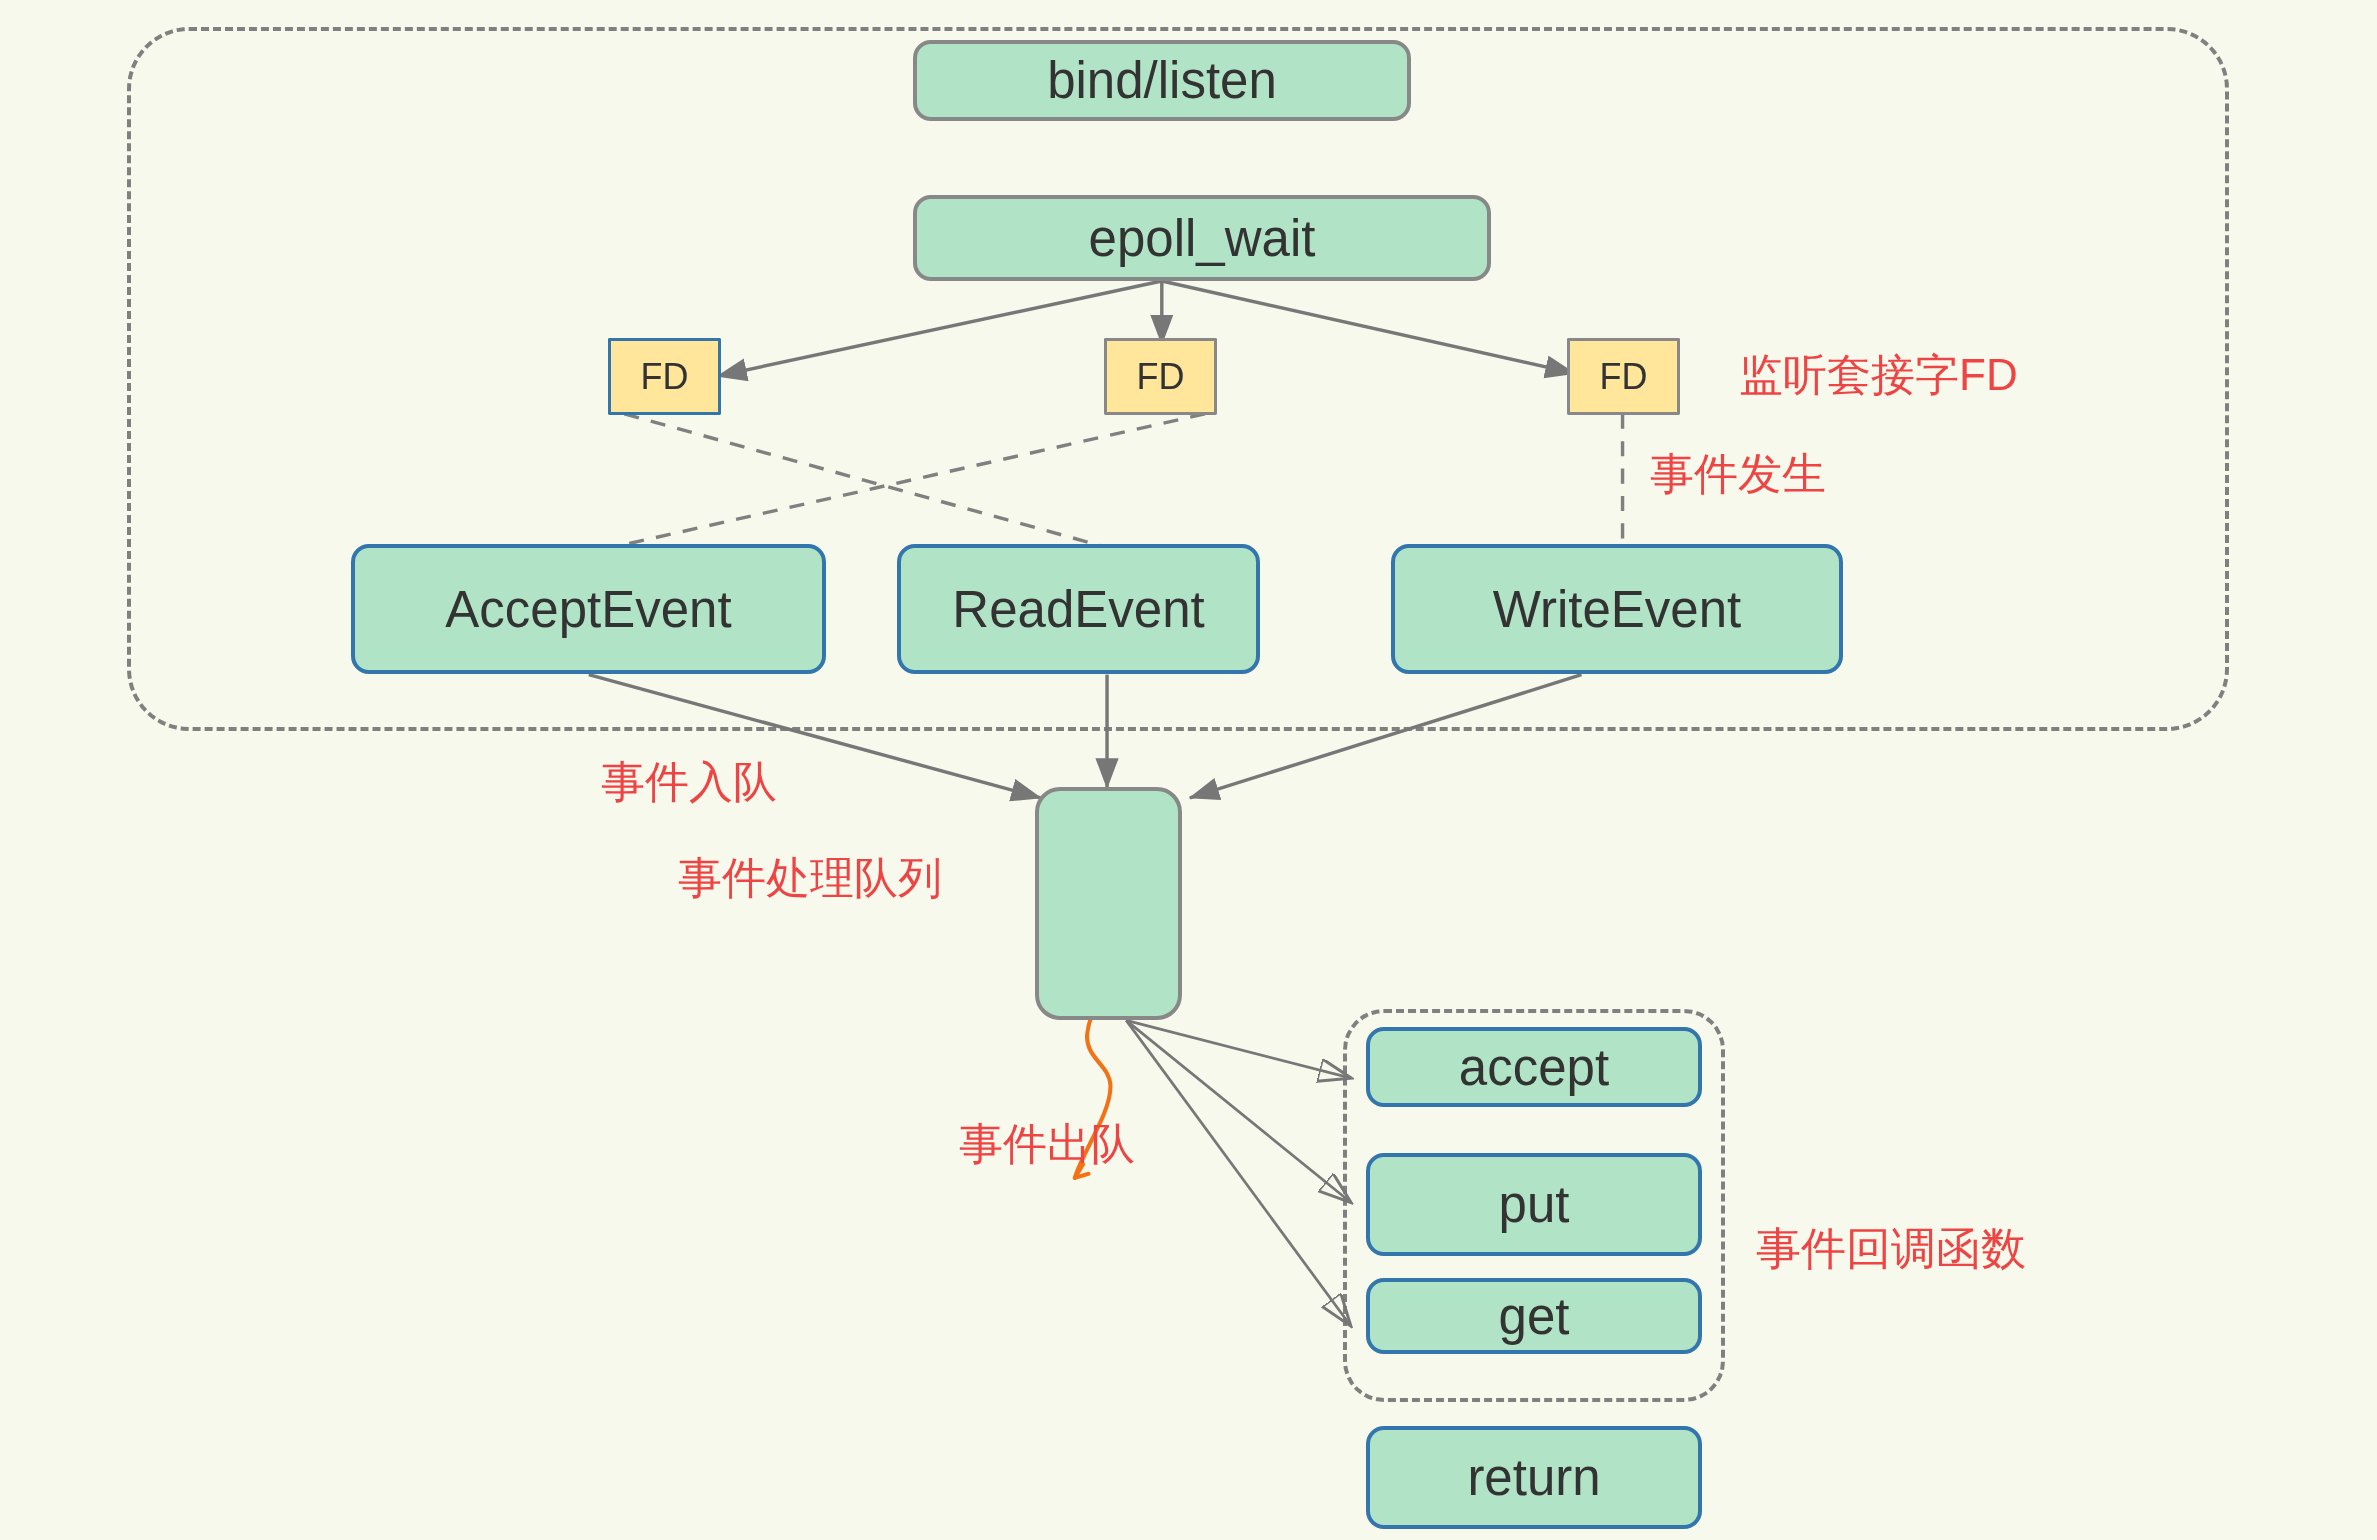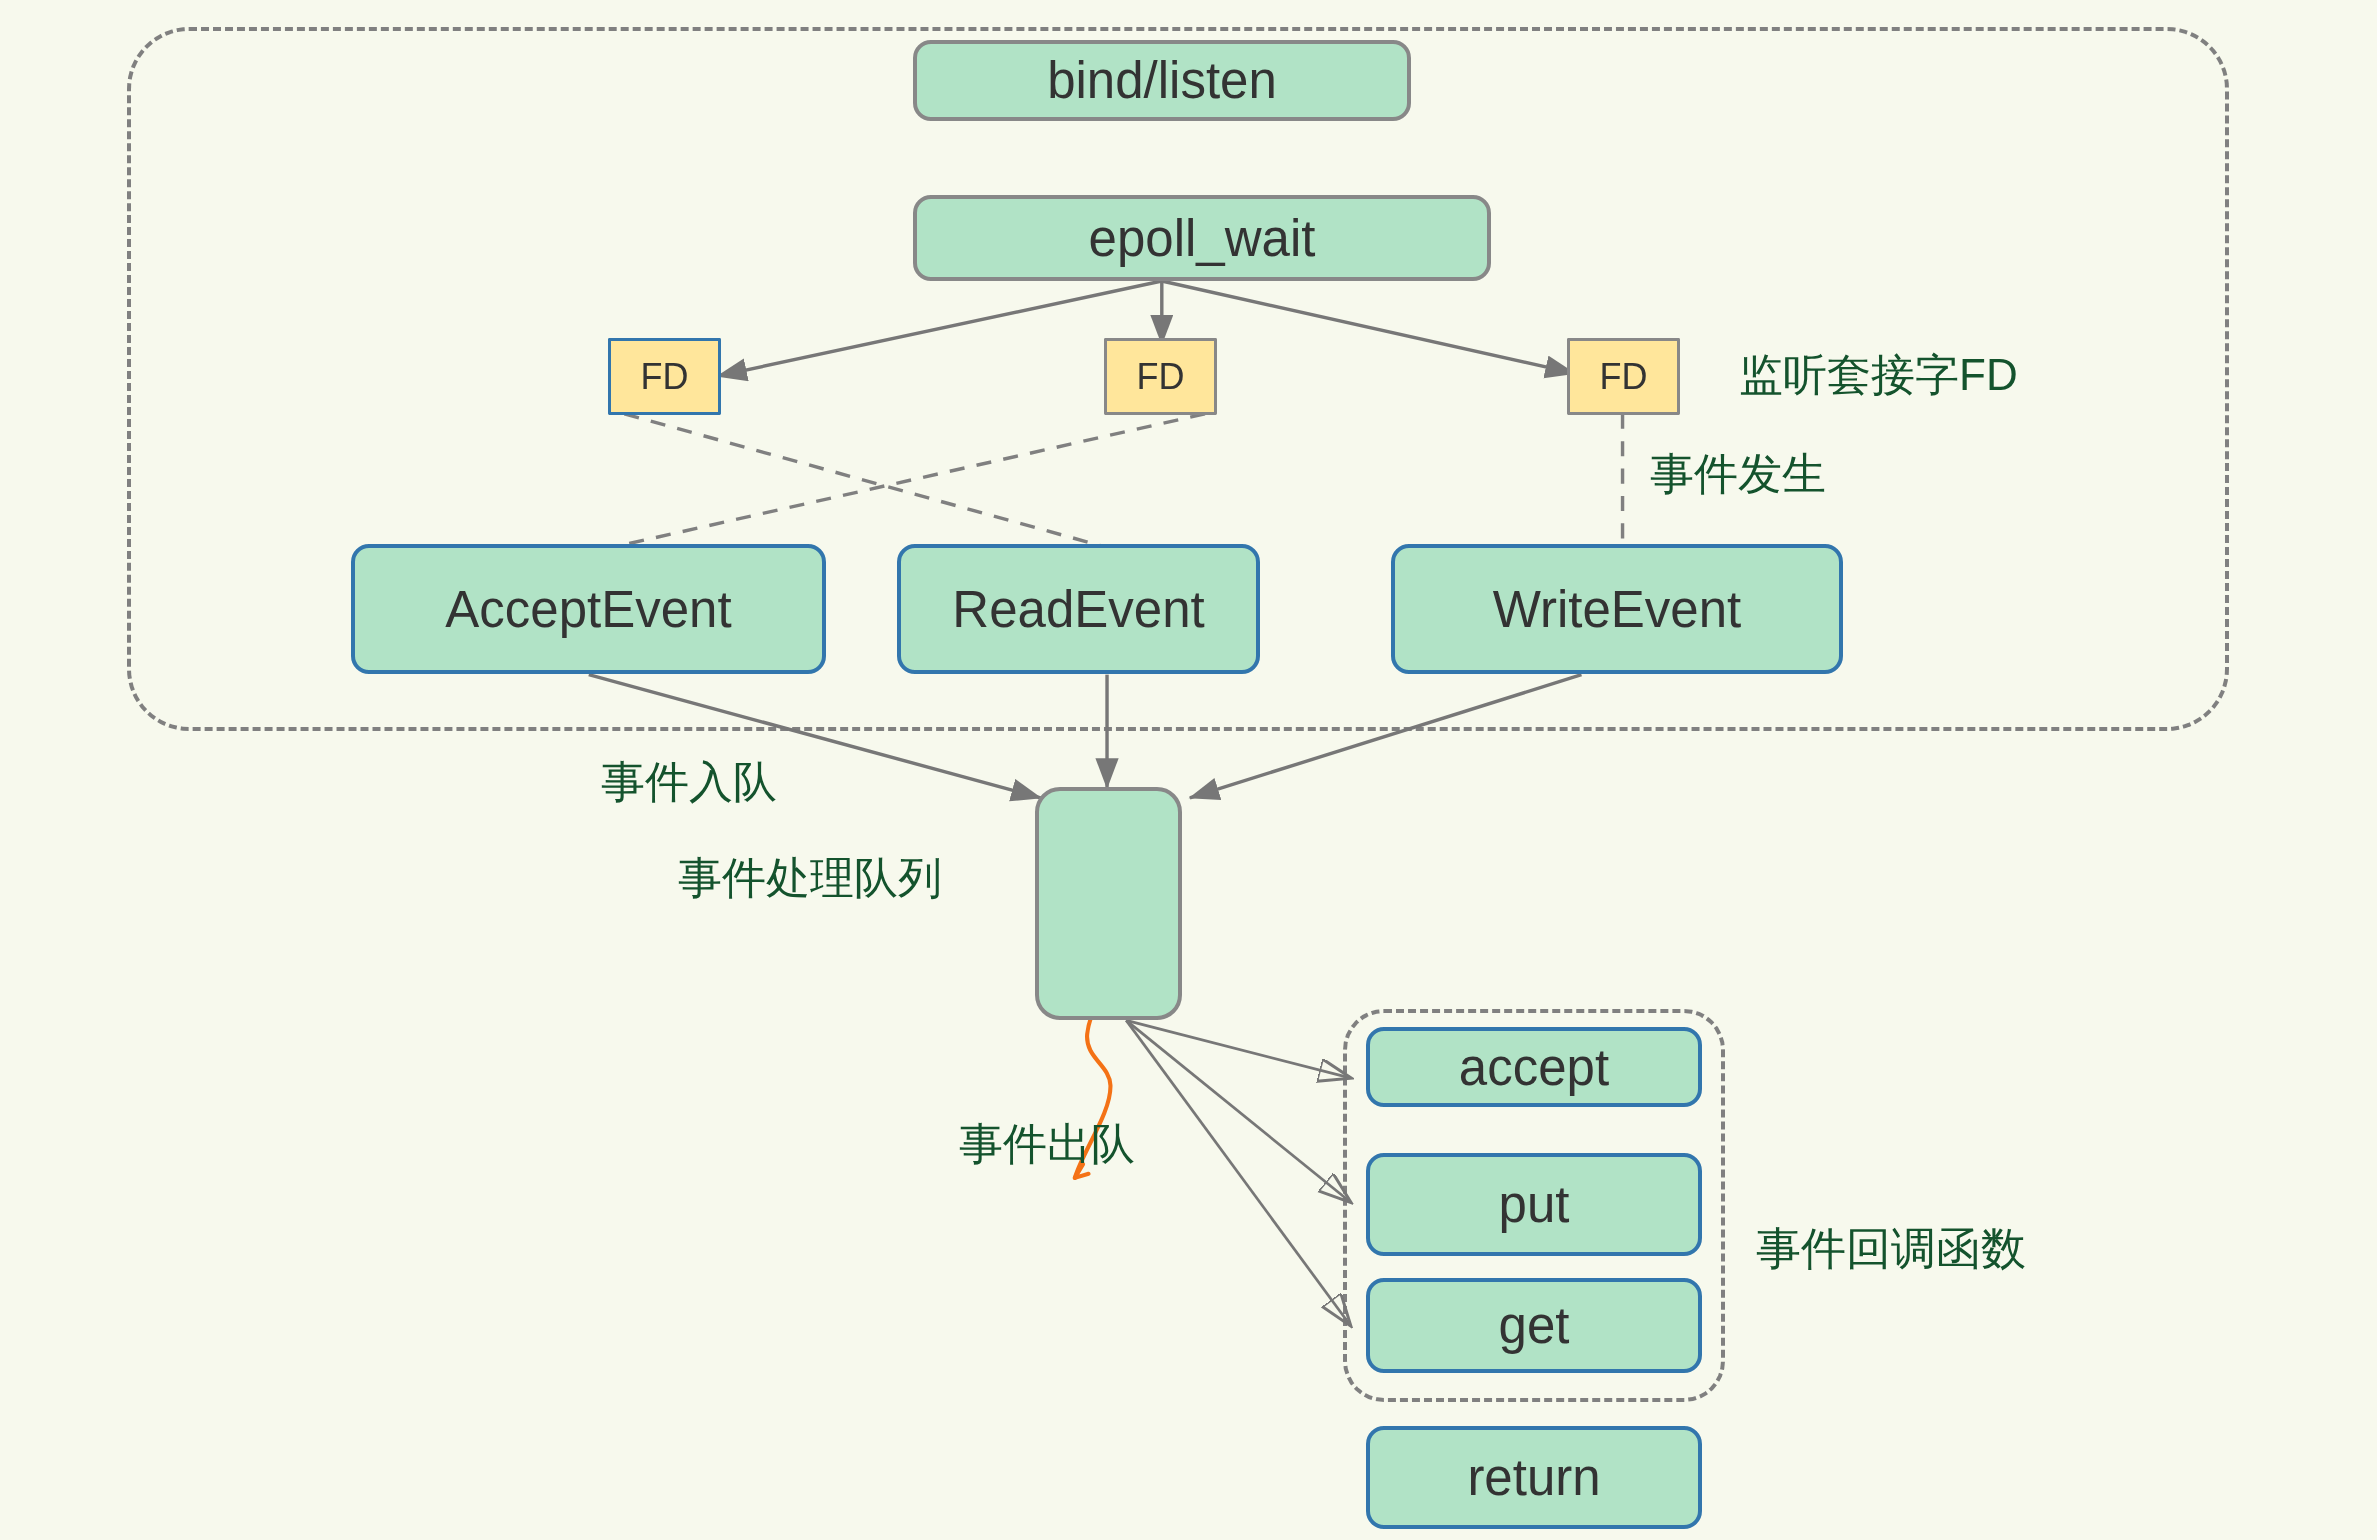--- a/index.html
+++ b/index.html
@@ -51,21 +51,21 @@
     border-radius: 1.4px;
   }
   
   .n-fd-blue {
     background: #ffe69b;
     border: 3.4px solid #3276ad;
     border-radius: 1.4px;
   }
   .label {
     position: absolute;
-    color: #14532d;
+    color: #ef4444;
     white-space: nowrap;
     line-height: 1;
   }
   .dashbox {
     position: absolute;
     box-sizing: border-box;
     border: 4.1px dashed #808080;
   }
   .font-big { font-size: 51px; }
   .font-fd  { font-size: 36px; }
@@ -160,21 +160,21 @@
   </div>
 
   <div class="node n-green-blue font-big" style="left:1366px; top:1027px; width:336px; height:80px;">
     <span>accept</span>
   </div>
 
   <div class="node n-green-blue font-big" style="left:1366px; top:1153px; width:336px; height:103px;">
     <span>put</span>
   </div>
 
-  <div class="node n-green-blue font-big" style="left:1366px; top:1278px; width:336px; height:95px;">
+  <div class="node n-green-blue font-big" style="left:1366px; top:1278px; width:336px; height:76px;">
     <span>get</span>
   </div>
 
   <div class="node n-green-blue font-big" style="left:1366px; top:1426px; width:336px; height:103px;">
     <span>return</span>
   </div>
 
   <div class="label font-cn" style="left:1739px; top:353px;">
     <span>监听套接字FD</span>
   </div>

